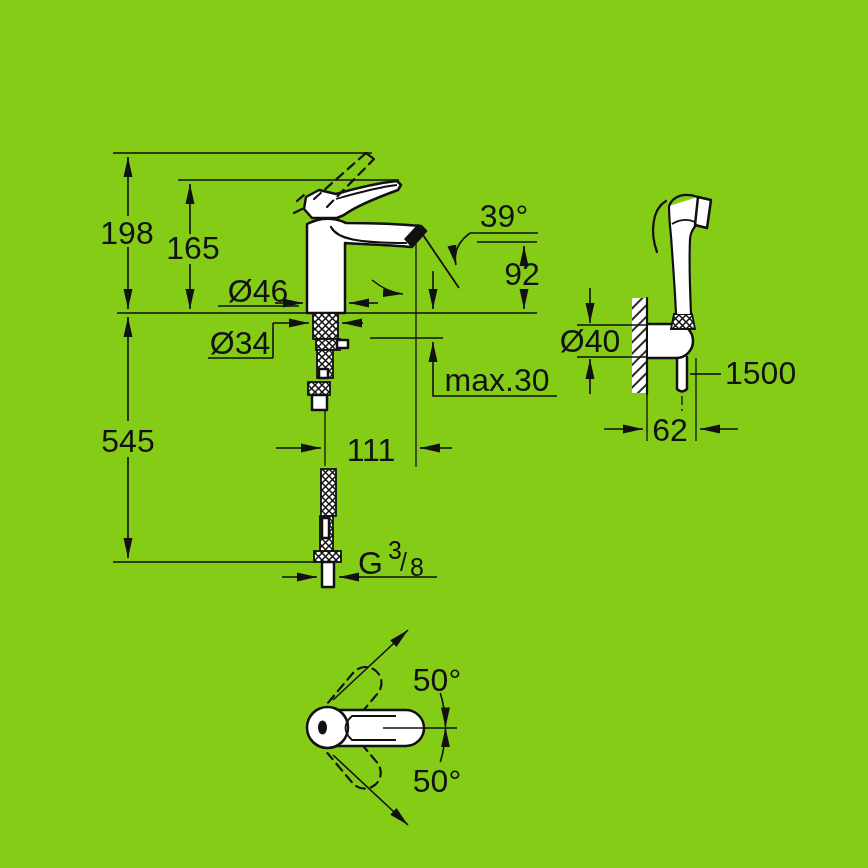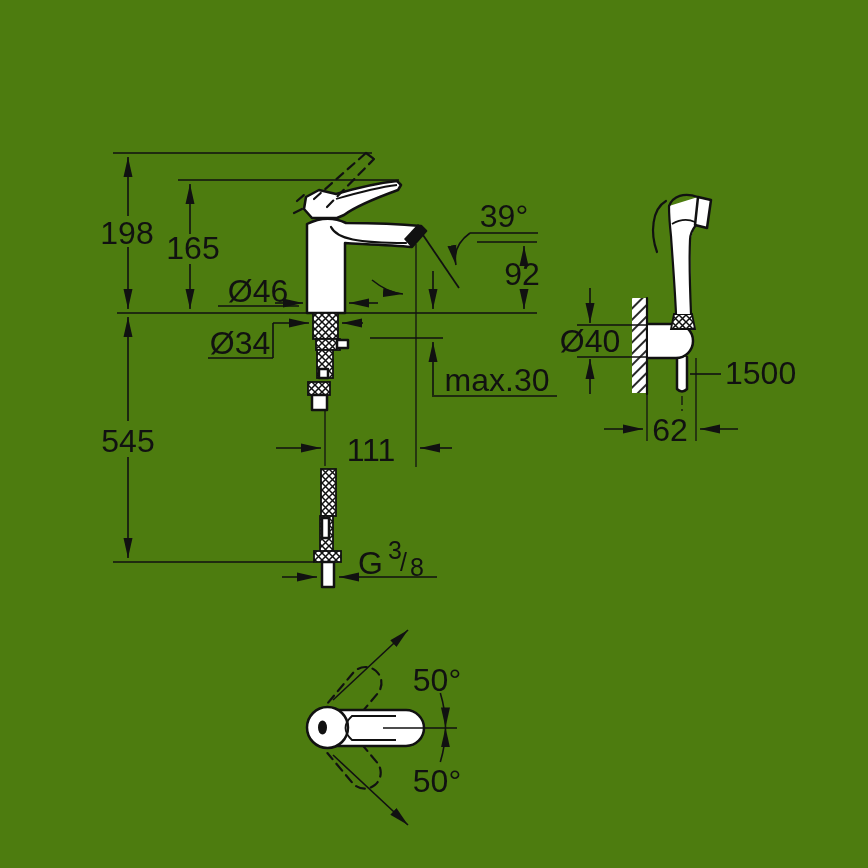--- a/index.html
+++ b/index.html
@@ -1,16 +1,16 @@
 <!DOCTYPE html>
 <html><head>
 <meta charset="utf-8">
 <style>
   html,body{margin:0;padding:0;background:#fff;}
-  .stage{width:868px;height:868px;background:#4d7c0f;position:relative;overflow:hidden;}
+  .stage{width:868px;height:868px;background:#84cc16;position:relative;overflow:hidden;}
   svg{display:block;}
   .obj{fill:#ffffff;stroke:#111111;stroke-width:2.5;stroke-linejoin:round;stroke-linecap:round;}
   .objline{fill:none;stroke:#111111;stroke-width:2.2;stroke-linejoin:round;stroke-linecap:round;}
   .thinobj{fill:none;stroke:#111111;stroke-width:1.8;}
   .dim{fill:none;stroke:#111111;stroke-width:1.6;}
   .thin{fill:none;stroke:#111111;stroke-width:1.3;}
   .ghost{fill:none;stroke:#111111;stroke-width:2.2;stroke-dasharray:9 6;stroke-linecap:round;}
   .chkrect{fill:url(#chk);stroke:#111111;stroke-width:1.8;}
   .dark{fill:#111111;stroke:none;}
   .dtext{font-family:"Liberation Sans","DejaVu Sans",sans-serif;font-size:32px;fill:#111111;text-anchor:middle;}

